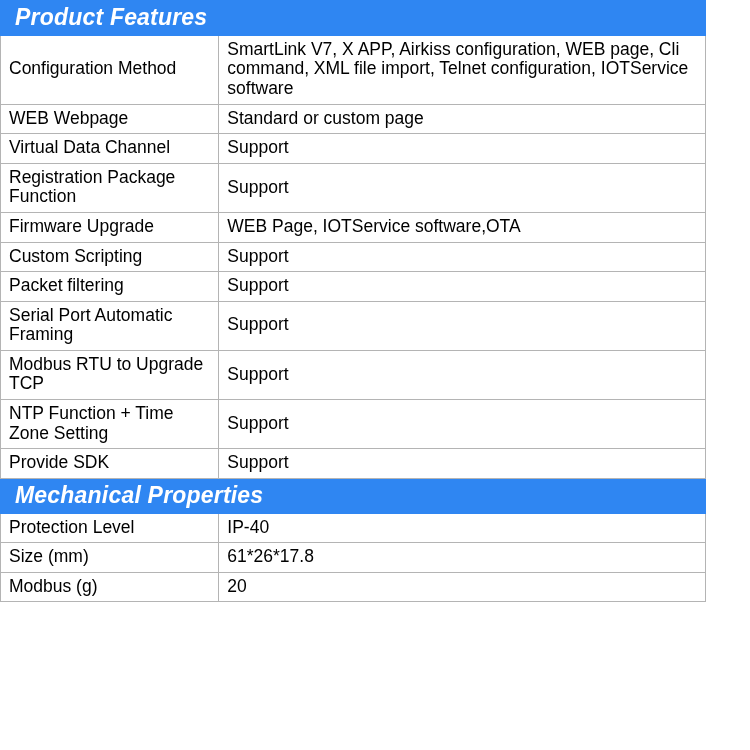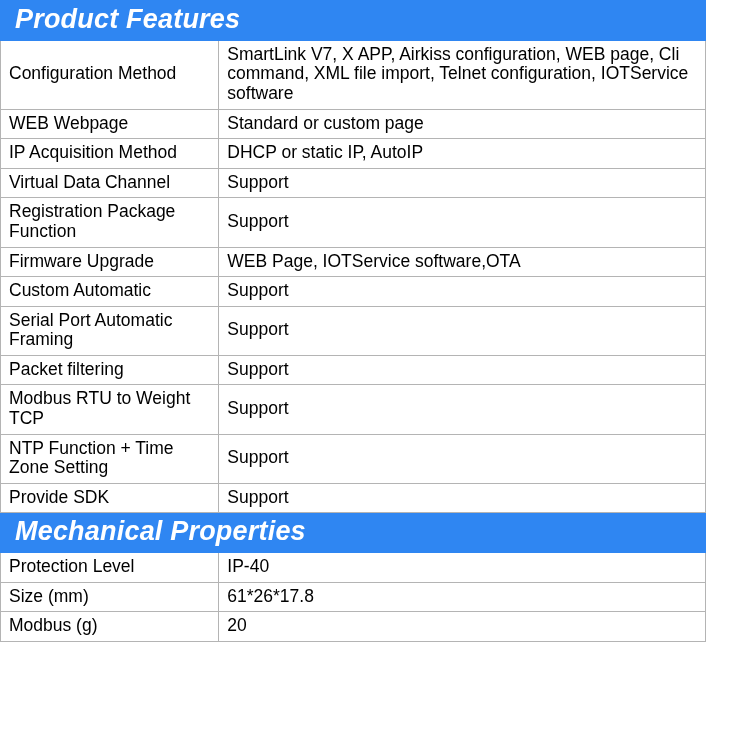--- a/index.html
+++ b/index.html
@@ -31,21 +31,21 @@
   .col-value { width: 486px; }
   tr.section-row td {
     background: #2f86f2;
     border: 1px solid #2f86f2;
     padding: 2px 8px 3px 14px;
   }
   .section-title {
     color: #ffffff;
     font-style: italic;
     font-weight: bold;
-    font-size: 27px;
+    font-size: 23px;
     letter-spacing: 0.2px;
     line-height: 1.25;
   }
   .cell-label { }
   .cell-value { }
   .tight { line-height: 1.06; margin-top: 6px; }
 </style>
 </head>
 <body>
 
@@ -63,49 +63,45 @@
 
     <tr>
       <td class="cell-label">Configuration Method</td>
       <td class="cell-value tight">SmartLink V7, X APP, Airkiss configuration, WEB page, Cli command, XML file import, Telnet configuration, IOTService software</td>
     </tr>
     <tr>
       <td class="cell-label">WEB Webpage</td>
       <td class="cell-value">Standard or custom page</td>
     </tr>
     <tr>
-      <td class="cell-label">IP Acquisition Method</td>
-      <td class="cell-value">DHCP or static IP, AutoIP</td>
-    </tr>
-    <tr>
       <td class="cell-label">Virtual Data Channel</td>
       <td class="cell-value">Support</td>
     </tr>
     <tr>
       <td class="cell-label tight">Registration Package Function</td>
       <td class="cell-value">Support</td>
     </tr>
     <tr>
       <td class="cell-label">Firmware Upgrade</td>
       <td class="cell-value">WEB Page, IOTService software,OTA</td>
     </tr>
     <tr>
-      <td class="cell-label">Custom Automatic</td>
+      <td class="cell-label">Custom Scripting</td>
+      <td class="cell-value">Support</td>
+    </tr>
+    <tr>
+      <td class="cell-label">Packet filtering</td>
       <td class="cell-value">Support</td>
     </tr>
     <tr>
       <td class="cell-label tight">Serial Port Automatic Framing</td>
       <td class="cell-value">Support</td>
     </tr>
     <tr>
-      <td class="cell-label">Packet filtering</td>
-      <td class="cell-value">Support</td>
-    </tr>
-    <tr>
-      <td class="cell-label tight">Modbus RTU to Weight TCP</td>
+      <td class="cell-label tight">Modbus RTU to Upgrade TCP</td>
       <td class="cell-value">Support</td>
     </tr>
     <tr>
       <td class="cell-label tight">NTP Function + Time Zone Setting</td>
       <td class="cell-value">Support</td>
     </tr>
     <tr>
       <td class="cell-label">Provide SDK</td>
       <td class="cell-value">Support</td>
     </tr>

